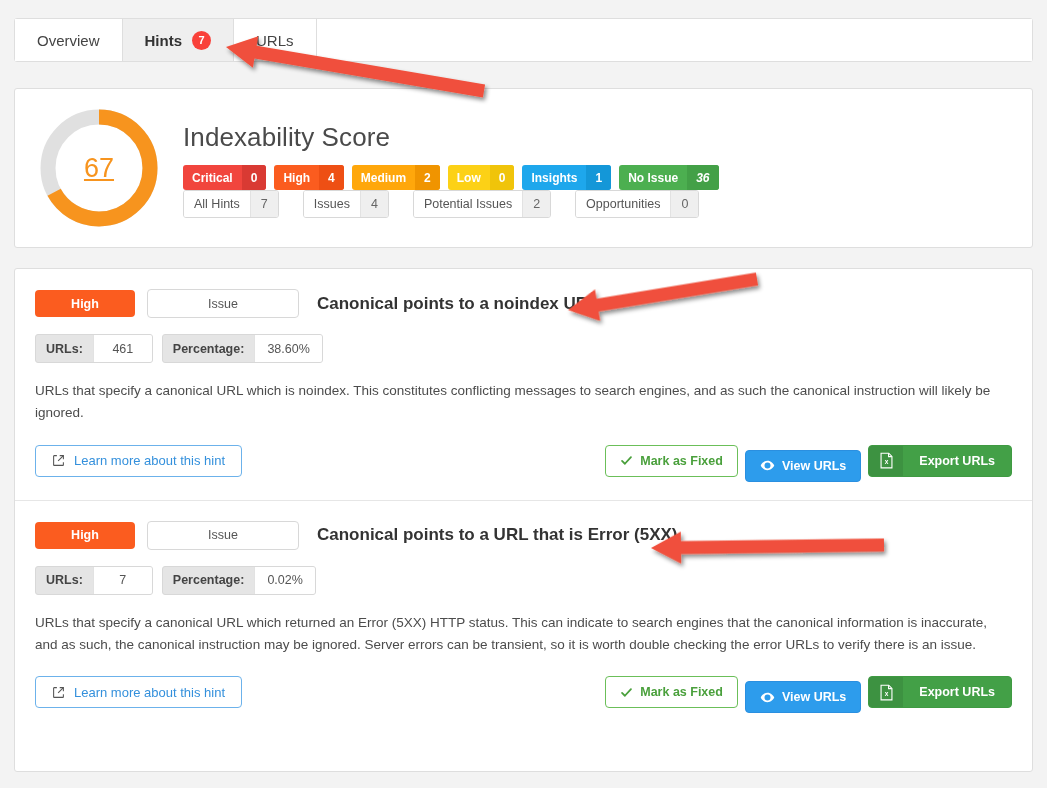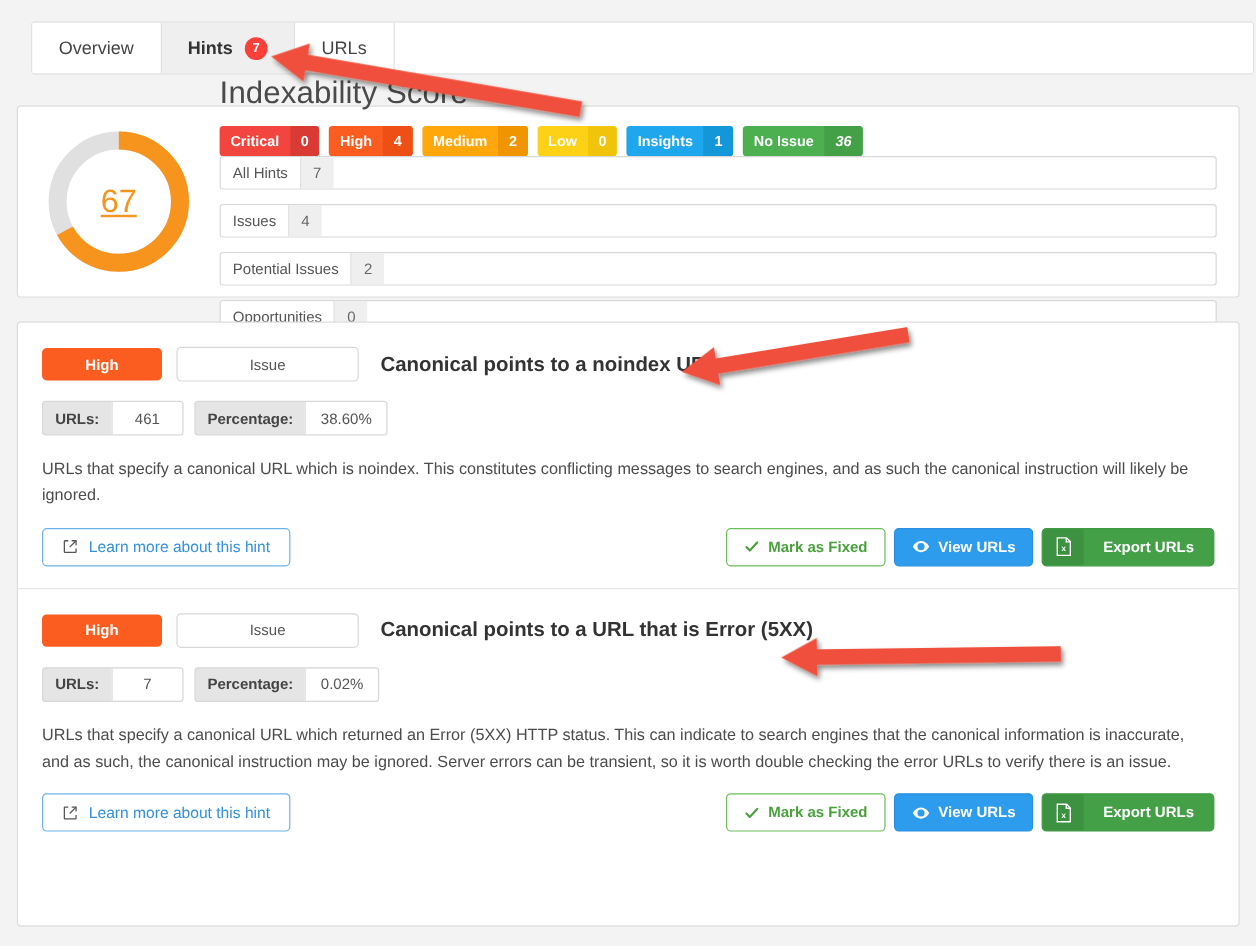--- a/index.html
+++ b/index.html
@@ -27,21 +27,20 @@
     left: 14px;
     top: 18px;
     height: 44px;
     display: flex;
     align-items: stretch;
     background: #ffffff;
     border: 1px solid #dedede;
     border-radius: 3px;
     width: 1019px;
     box-sizing: border-box;
-    margin-left: 12px;
   }
   .tab {
     display: flex;
     align-items: center;
     justify-content: center;
     padding: 0 22px;
     font-size: 15px;
     color: #444;
     border-right: 1px solid #dedede;
     background: #ffffff;
@@ -147,22 +146,21 @@
     align-items: center;
     padding: 0 9px;
   }
   .sev .sev-count {
     display: flex;
     align-items: center;
     padding: 0 9px;
   }
   .chip-row {
     display: flex;
-    gap: 12px;
-    flex-direction: column;
+    gap: 24px;
   }
   .chip {
     display: flex;
     align-items: stretch;
     border: 1px solid #d8d8d8;
     border-radius: 3px;
     overflow: hidden;
     height: 26px;
     font-size: 12.5px;
     background: #fff;
@@ -309,20 +307,21 @@
     gap: 7px;
     margin-right: 7px;
   }
   .btn-view {
     border: 1px solid #2a8fe0;
     background: #2d9cec;
     color: #fff;
     padding: 0 14px;
     gap: 7px;
     margin-right: 7px;
+    margin-top: 10px;
   }
   .btn-export {
     border: 1px solid #3f9a42;
     background: #43a047;
     color: #fff;
     padding: 0;
     display: flex;
     overflow: hidden;
   }
   .btn-export .x-ico {

